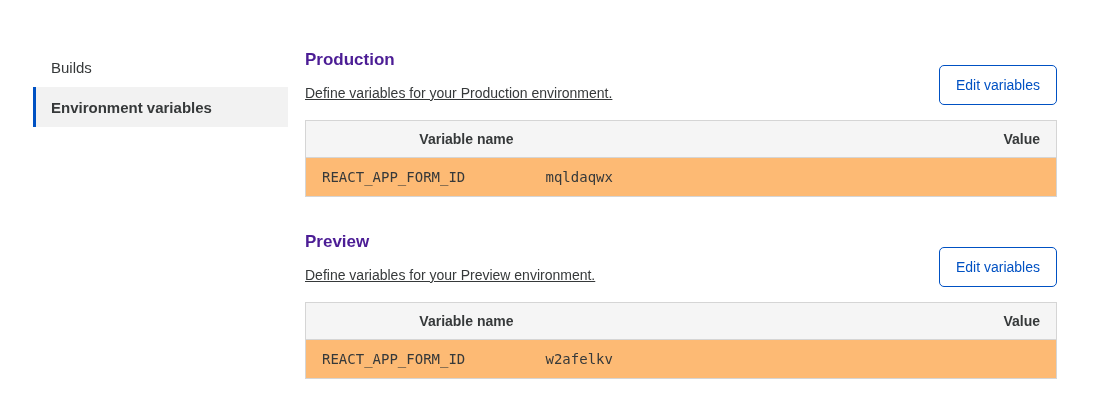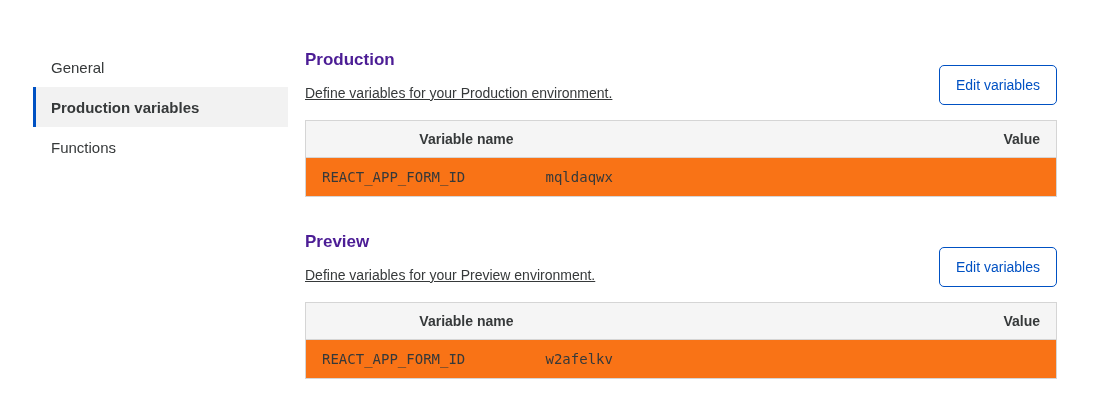--- a/index.html
+++ b/index.html
@@ -83,32 +83,31 @@
     color: #36393a;
     padding: 10px 16px;
     border-bottom: 1px solid #d5d5d5;
   }
   table.vars th.col-name { width: 224px; }
   table.vars td {
     font-family: "DejaVu Sans Mono", monospace;
     font-size: 14px;
     color: #36393a;
     padding: 11px 16px;
-    background: #f97316;
+    background: #fdba74;
   }
 </style>
 </head>
 <body>
 
 <div class="page">
 
   <nav class="sidebar">
-    <div class="side-item">General</div>
-    <div class="side-item active">Production variables</div>
-    <div class="side-item">Functions</div>
+    <div class="side-item">Builds</div>
+    <div class="side-item active">Environment variables</div>
   </nav>
 
   <main class="main">
 
     <section class="section">
       <h2 class="section-title">Production</h2>
       <p class="section-desc">Define variables for your Production environment.</p>
       <button class="edit-btn">Edit variables</button>
       <table class="vars">
         <thead>

